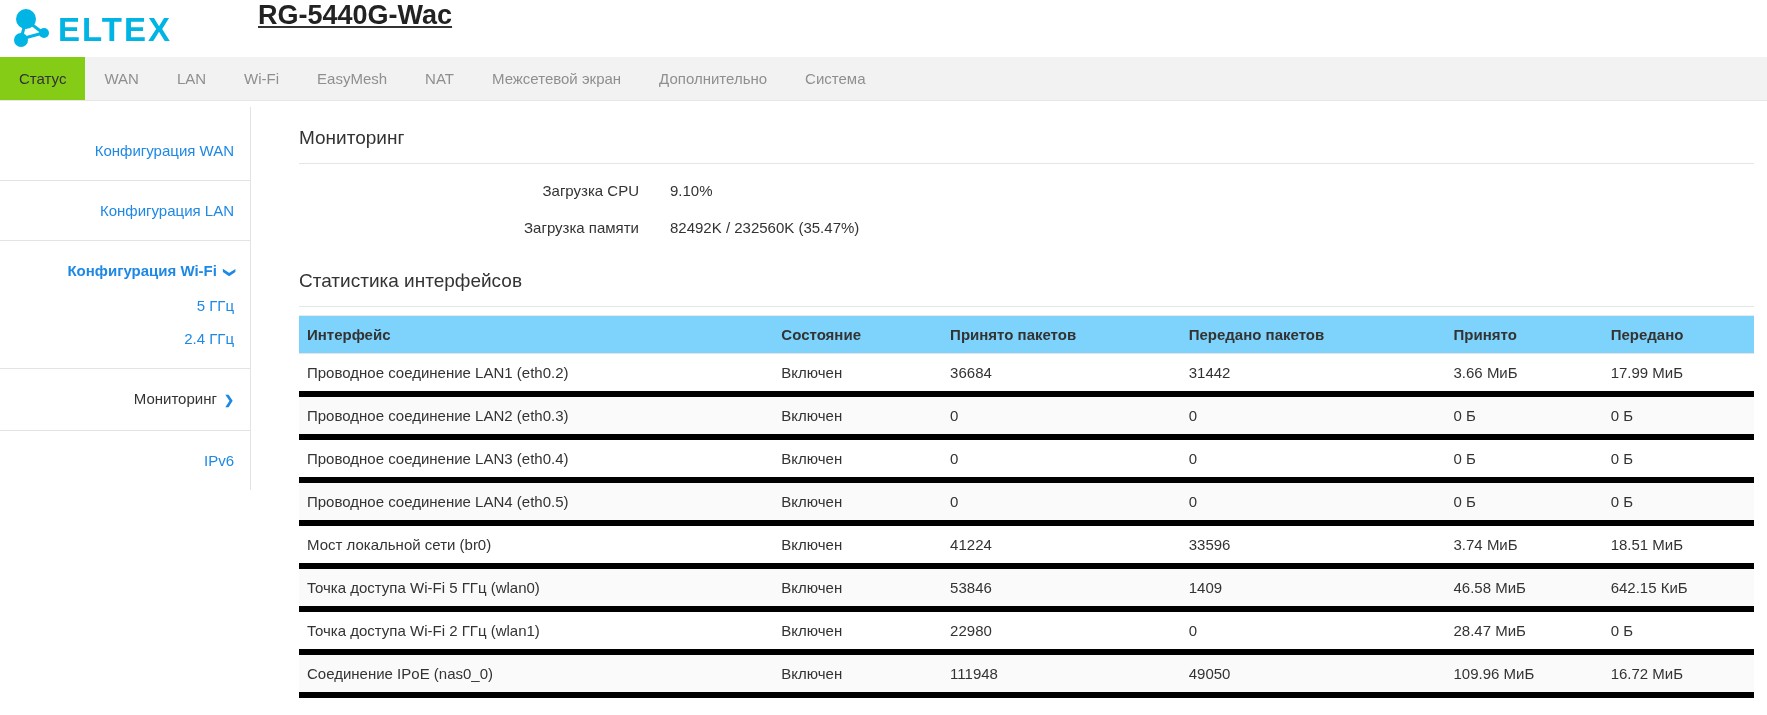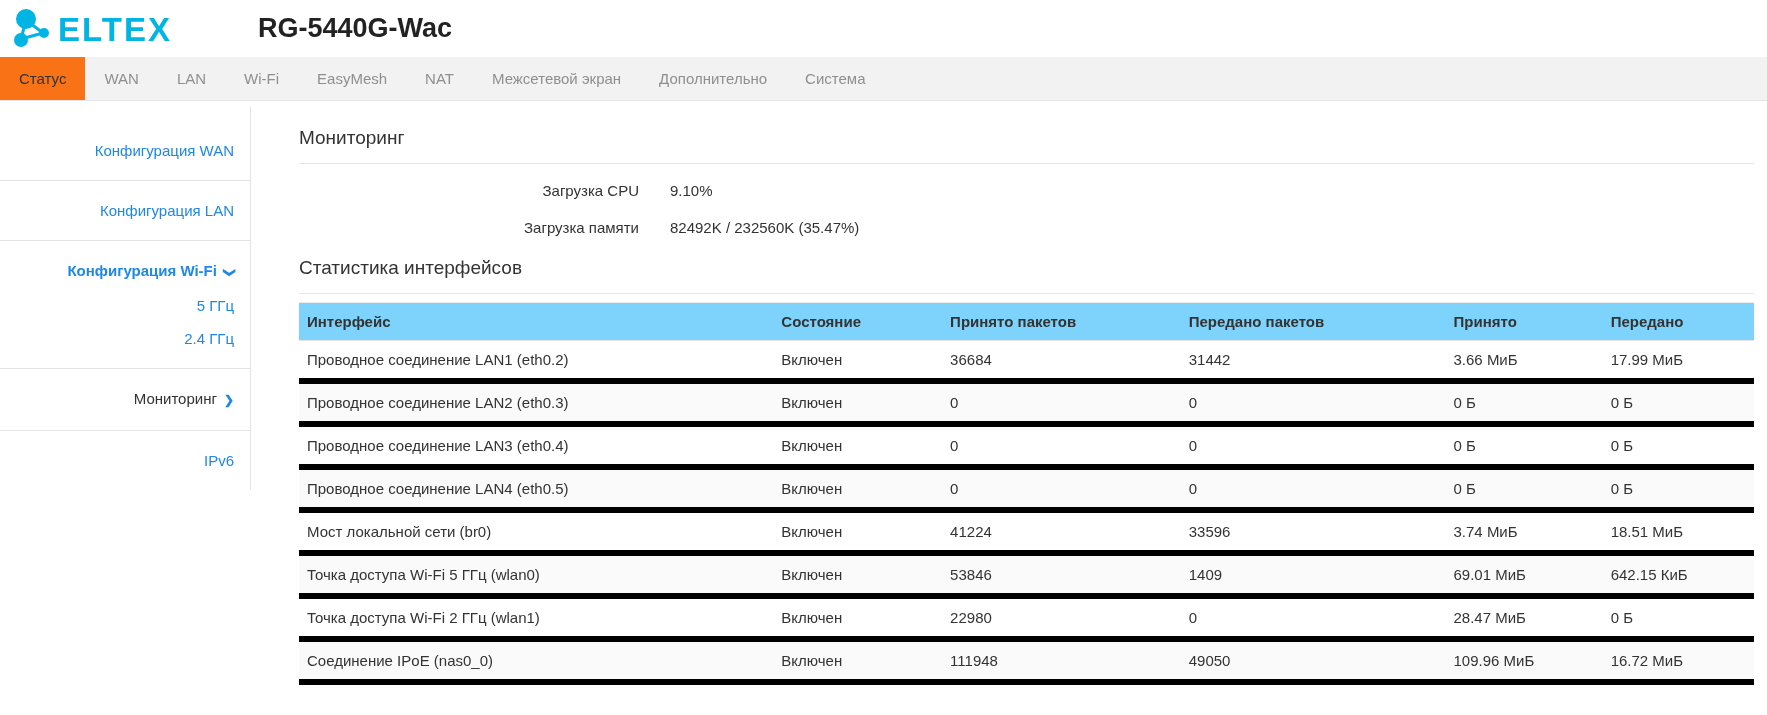--- a/index.html
+++ b/index.html
@@ -10,28 +10,28 @@
     font-size: 15px; color: #333;
   }
   :root {
     --accent: #1e88e5;
     --btn-blue: #1976d2;
     --logo-cyan: #00b4e4;
     --line: #e3e3e3;
   }
 
   
-  .header { display: flex; align-items: center; height: 57px; padding-left: 10px; }
+  .header { display: flex; height: 57px; padding-left: 10px; text-decoration: underline; }
   .logo { display: flex; align-items: center; width: 248px; }
   .page-title { font-size: 27px; font-weight: bold; color: #222; }
 
   
   .nav { display: flex; background: #f2f2f2; height: 44px; border-bottom: 1px solid #e6e6e6; }
   .nav-tab { line-height: 44px; padding: 0 19px; color: #8f8f8f; cursor: pointer; white-space: nowrap; }
-  .nav-tab.active { background: #f97316; color: #333; }
+  .nav-tab.active { background: #84cc16; color: #333; }
 
   
   .layout { display: flex; align-items: flex-start; }
 
   
   .sidebar { width: 251px; border-right: 1px solid var(--line); padding-top: 14px; margin-top: 6px; }
   .side-section { border-bottom: 1px solid var(--line); padding: 17px 0; }
   .side-section:last-child { border-bottom: none; margin-left: 42px; }
   .side-item { text-align: right; padding-right: 16px; line-height: 25px; cursor: pointer; white-space: nowrap; }
   .side-item + .side-item { margin-top: 8px; }
@@ -43,21 +43,21 @@
 
   
   .main { flex: 1; padding: 26px 13px 0 48px; }
   .section-title { font-size: 19px; font-weight: 400; color: #333; }
   .rule { border: none; border-top: 1px solid #e6e6e6; margin: 14px 0 8px; }
 
   .kv-row { display: flex; line-height: 37px; }
   .kv-label { width: 340px; text-align: right; }
   .kv-value { margin-left: 31px; }
 
-  .section-title.second { margin-top: 11px; }
+  .section-title.second { margin-top: 24px; }
 
   
   table { width: 100%; border-collapse: collapse; margin-top: 8px; }
   thead th {
     background: #7dd3fc; text-align: left; font-weight: bold;
     padding: 10px 8px; border-top: 1px solid #eaeaea; border-bottom: 1px solid #e4e4e4;
   }
   tbody td { padding: 10px 8px; border-bottom: 6px solid #000000; }
   tbody tr:nth-child(even) { background: #fafafa; }
 
@@ -195,21 +195,21 @@
             <td>41224</td>
             <td>33596</td>
             <td>3.74 МиБ</td>
             <td>18.51 МиБ</td>
           </tr>
           <tr>
             <td>Точка доступа Wi-Fi 5 ГГц (wlan0)</td>
             <td>Включен</td>
             <td>53846</td>
             <td>1409</td>
-            <td>69.01 МиБ</td>
+            <td>46.58 МиБ</td>
             <td>642.15 КиБ</td>
           </tr>
           <tr>
             <td>Точка доступа Wi-Fi 2 ГГц (wlan1)</td>
             <td>Включен</td>
             <td>22980</td>
             <td>0</td>
             <td>28.47 МиБ</td>
             <td>0 Б</td>
           </tr>

